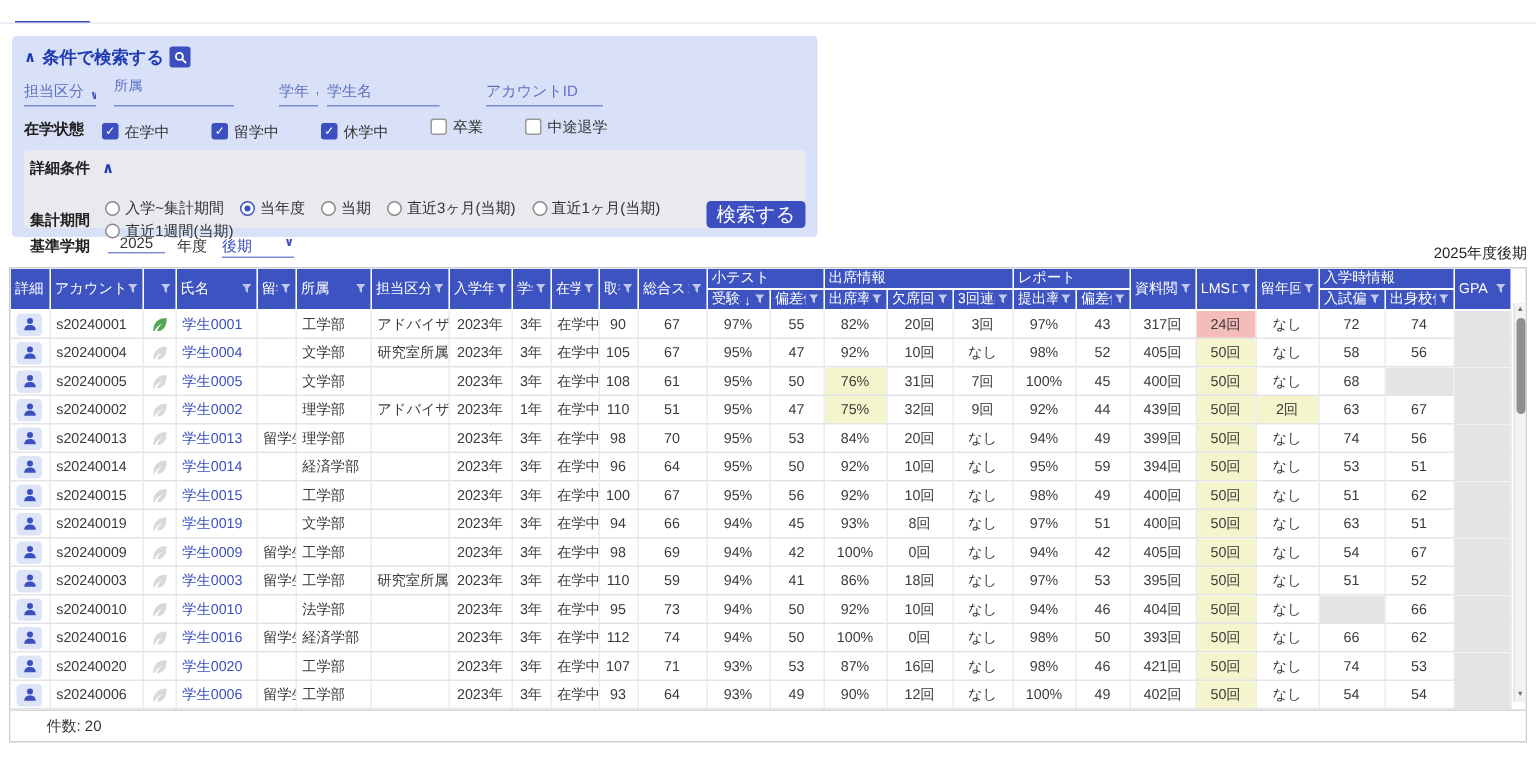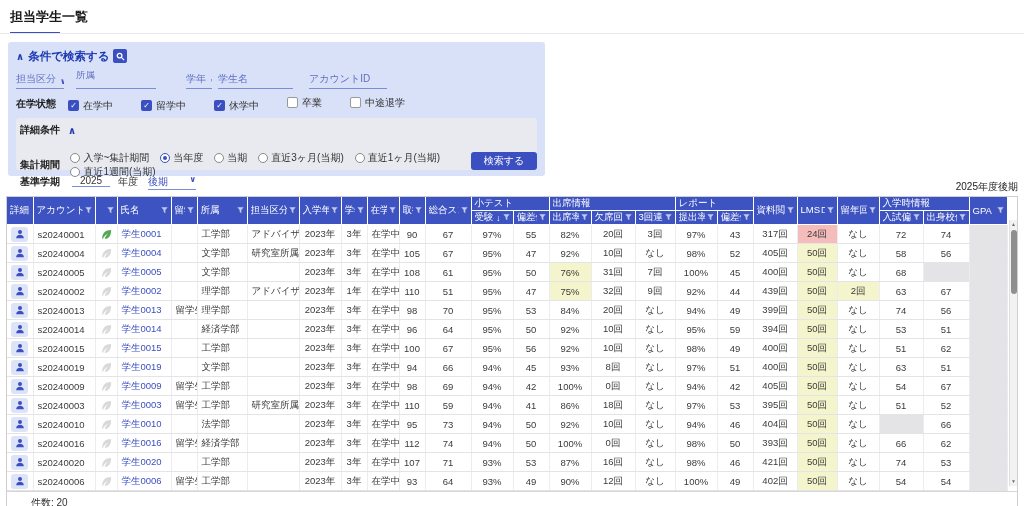--- a/index.html
+++ b/index.html
@@ -43,21 +43,21 @@
   .rd.on { border:1px solid #3b4fc1; }
   .rd.on::after { content:""; position:absolute; left:2px; top:2px; width:4px; height:4px; border-radius:50%; background:#3b4fc1; }
   .term-row { display:flex; align-items:flex-start; margin-top:3px; height:15px; }
   .term-row .lbl-b { width:52px; }
   .year-input { border-bottom:1px solid #7b8cd8; width:38px; text-align:center; color:#333; margin-right:8px; cursor:text; }
   .year-suffix { margin-right:10px; color:#333; }
   .term-select { border-bottom:1px solid #7b8cd8; color:#3b4fc1; width:48px; display:inline-flex;
     justify-content:space-between; cursor:pointer; }
   .term-select .fchev { font-size:8px; font-weight:bold; }
   .search-btn { position:absolute; right:8px; bottom:6px; width:66px; height:18px; background:#3b4fc1;
-    color:#fff; border:none; border-radius:3px; font-size:10px; cursor:pointer;
+    color:#fff; border:none; border-radius:3px; font-size:13px; cursor:pointer;
     font-family:"Liberation Sans","DejaVu Sans",sans-serif; }
 
   
   .period-label { text-align:right; padding-right:6px; font-size:10px; color:#222; margin-top:4px; height:14px;padding-left:12px; }
 
   
   .tbl-wrap { margin:2px 6px 0; border:1px solid #cfcfcf; position:relative; background:#fff; }
   table { border-collapse:collapse; table-layout:fixed; width:1000px; font-size:9.5px; }
   thead th { background:#3d53c1; color:#fff; font-weight:normal; text-align:left;
     padding:0 3px; height:11px; white-space:nowrap; overflow:hidden;
@@ -85,21 +85,20 @@
   .vthumb { position:absolute; top:10px; left:1px; width:6px; height:64px; background:#8f8f8f; border-radius:3px; }
 
   
   .tbl-footer { border-top:1px solid #d6d6d6; height:21px; line-height:21px; padding-left:24px;
     font-size:10px; color:#333; background:#fff; }
 </style>
 </head>
 <body>
 
 <div class="titlebar">
-  <h1>担当学生一覧</h1>
   <div class="tab-underline"></div>
   <div class="title-rule"></div>
 </div>
 
 <div class="search-panel">
   <div class="panel-head">
     <span class="chev">∧</span>
     <span class="panel-title">条件で検索する</span>
     <span class="search-ic">
       <svg width="9" height="9" viewBox="0 0 10 10">
@@ -116,21 +115,21 @@
       <span class="field raised" style="width: 80px; margin-left: 12px;">
         <span class="flabel">所属</span>
       </span>
       <span class="field" style="width: 26px; margin-left: 30px;">
         <span class="flabel">学年</span>
         <span class="fchev">∨</span>
       </span>
       <span class="field" style="width: 75px; margin-left: 6px;">
         <span class="flabel">学生名</span>
       </span>
-      <span class="field" style="width: 78px; margin-left: 16px; text-align: center;">
+      <span class="field" style="width: 78px; margin-left: 31px; text-align: center;">
         <span class="flabel">アカウントID</span>
       </span>
     </div>
   <div class="status-row">
     <span class="lbl-b">在学状態</span>
     <span id="statusOpts"><span class="cb-item">
           <span class="cb on">✓</span>
           <span>在学中</span>
         </span><span class="cb-item">
           <span class="cb on">✓</span>

